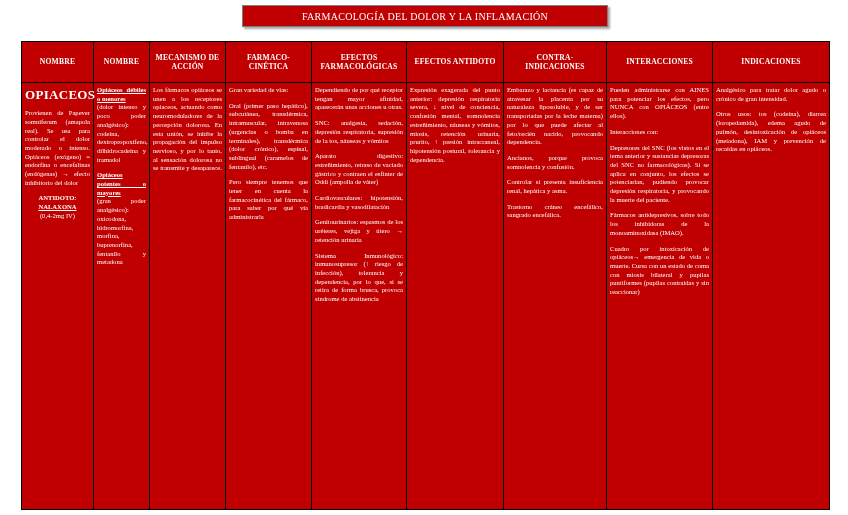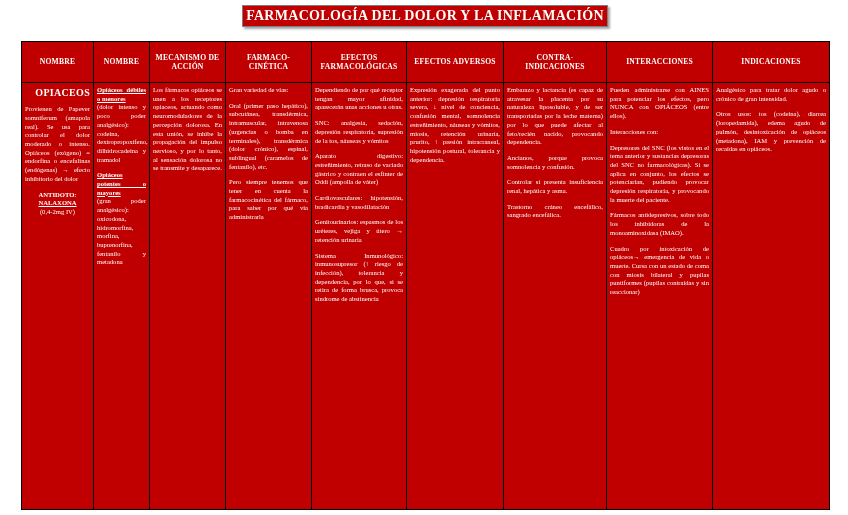--- a/index.html
+++ b/index.html
@@ -29,22 +29,22 @@
     height: 20px;
     background: #c00000;
     border: 1px solid #7f7f7f;
     box-shadow: 2px 2px 2px rgba(0,0,0,0.35);
     display: flex;
     align-items: center;
     justify-content: center;
   }
   #title-banner .title-text {
     color: #ffffff;
-    font-size: 14px;
-    font-weight: bold;
+    font-size: 10px;
+    font-weight: normal;
     letter-spacing: 0.3px;
     font-family: "Liberation Serif", serif;
     white-space: nowrap;
   }
 
   
   #matrix-table {
     position: absolute;
     left: 21px;
     top: 41px;
@@ -85,23 +85,23 @@
   .col-cinetica      { width: 86px; }
   .col-acciones      { width: 95px; }
   .col-efectos       { width: 97px; }
   .col-contra        { width: 103px; }
   .col-interacciones { width: 106px; }
   .col-indicaciones  { width: 117px; }
 
   
   .cell-head {
     display: block;
-    text-align: right;
+    text-align: center;
     font-weight: bold;
-    font-size: 10px;
+    font-size: 13px;
     letter-spacing: 0.3px;
     margin-bottom: 6px;
   }
   .para {
     display: block;
     margin: 0 0 7px 0;
     text-align: justify;
   }
   .para:last-child { margin-bottom: 0; }
   .para.tight { margin-bottom: 0; }
@@ -130,21 +130,21 @@
         <col class="col-interacciones">
         <col class="col-indicaciones">
     </colgroup>
     <thead>
       <tr>
         <th>NOMBRE</th>
         <th>NOMBRE</th>
         <th>MECANISMO DE ACCIÓN</th>
         <th>FARMACO-CINÉTICA</th>
         <th>EFECTOS FARMACOLÓGICAS</th>
-        <th>EFECTOS ADVERSOS</th>
+        <th>EFECTOS ANTIDOTO</th>
         <th>CONTRA-INDICACIONES</th>
         <th>INTERACCIONES</th>
         <th>INDICACIONES</th>
       </tr>
     </thead>
     <tbody>
       <tr>
 
         <td>
           <span class="cell-head">OPIACEOS</span>

